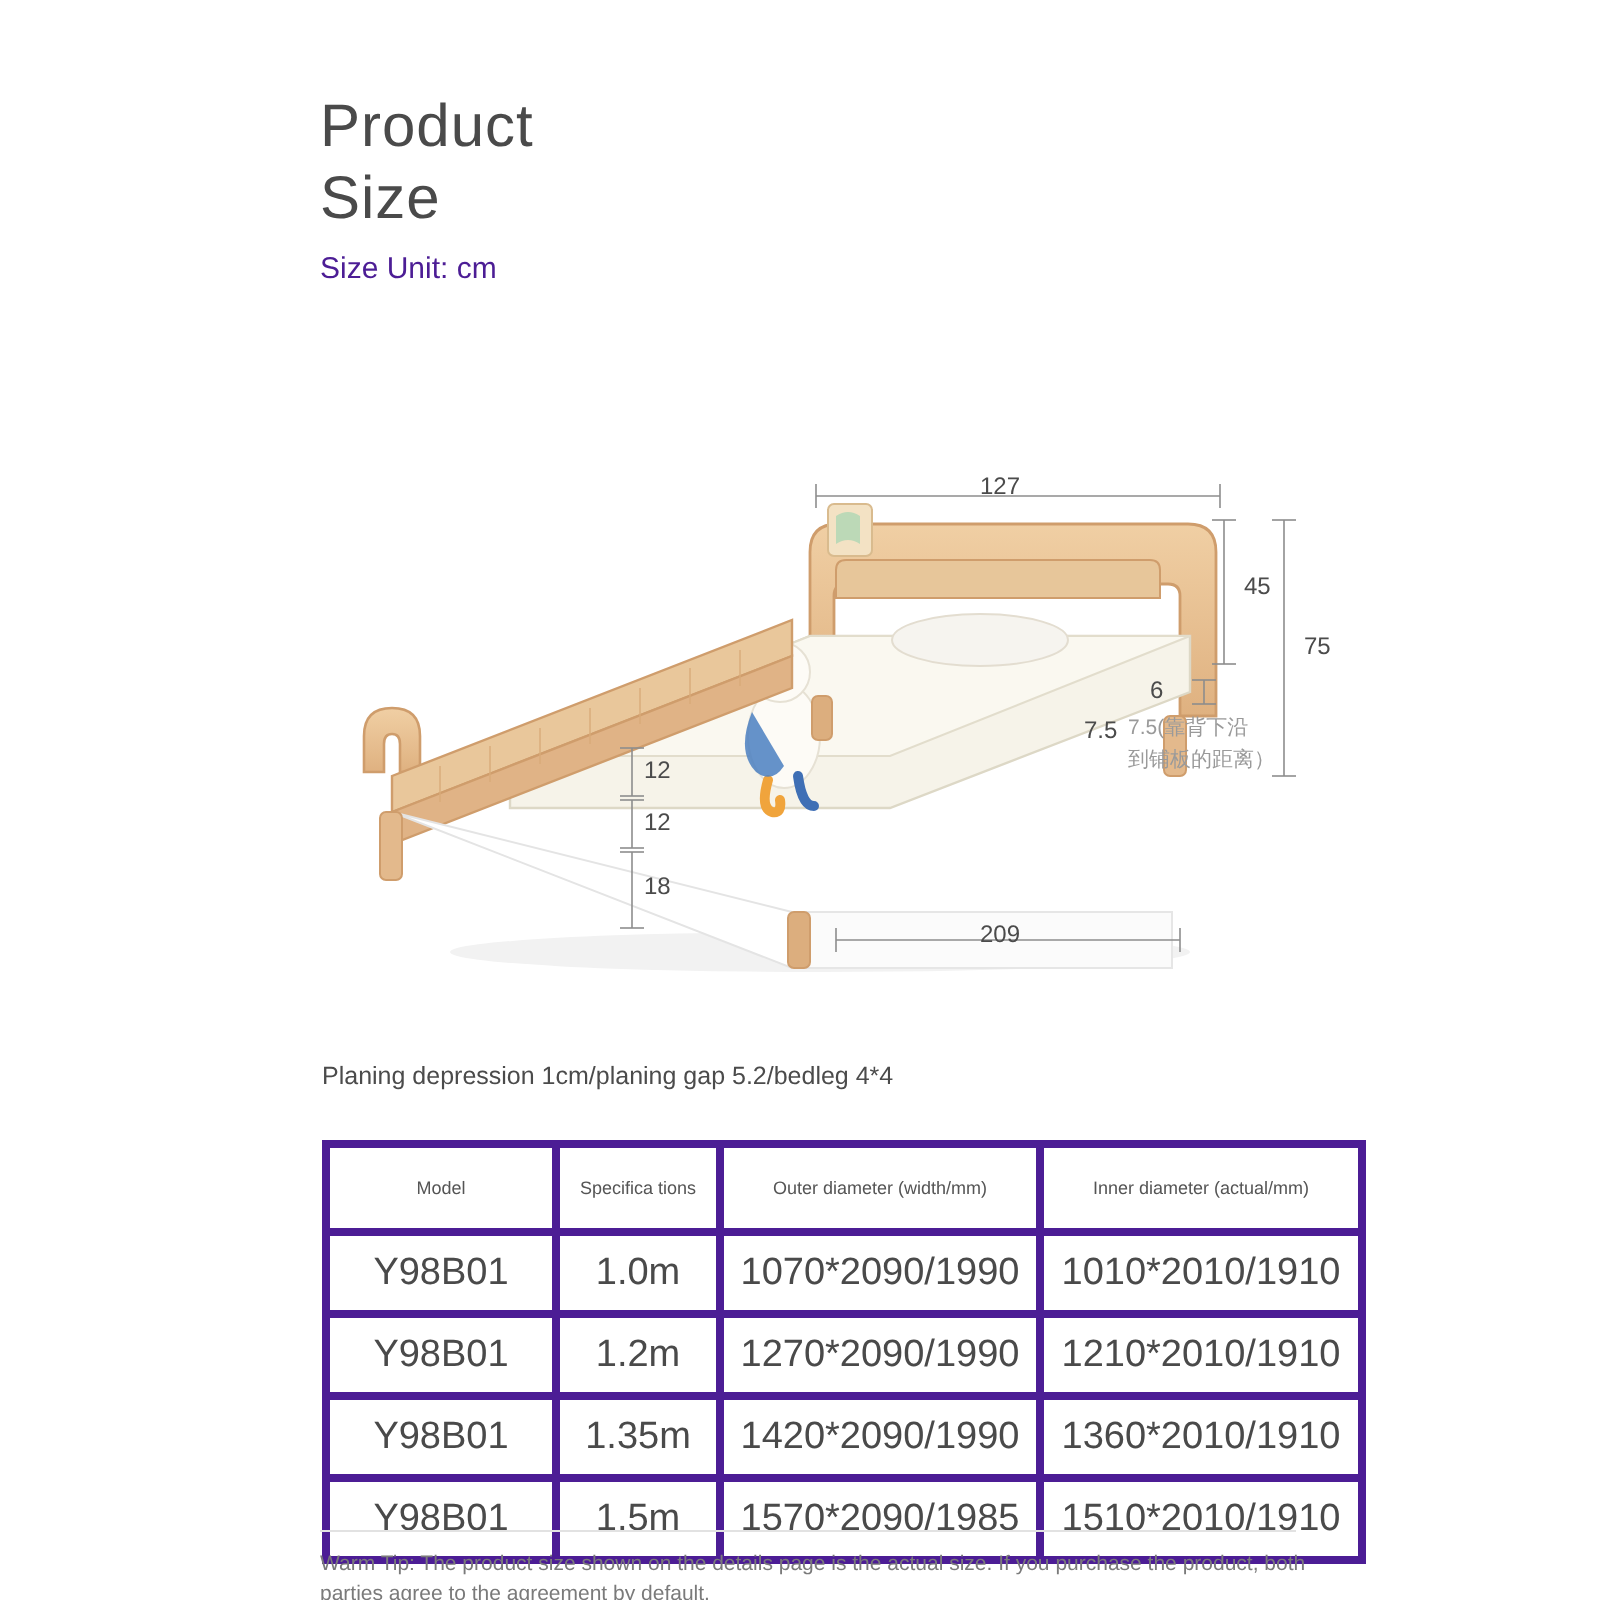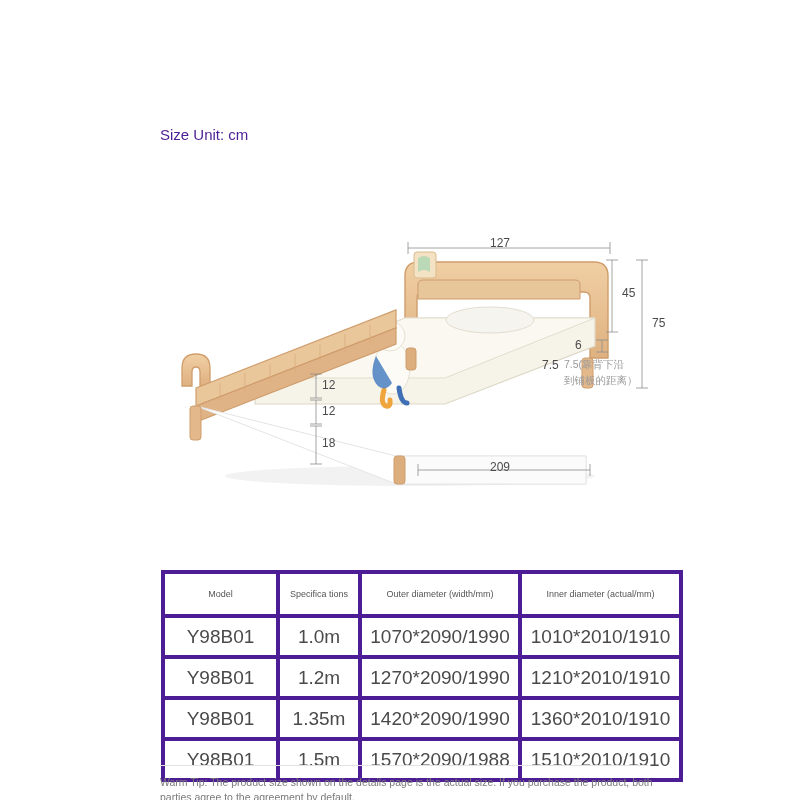--- a/index.html
+++ b/index.html
@@ -142,20 +142,22 @@
     height: 1px;
     background: #e2e2e2;
   }
 </style>
 </head>
 <body>
 
 <div class="page">
 
   <div class="title-block">
+    <div class="title-line">Product</div>
+    <div class="title-line">Size</div>
   </div>
   <div class="size-unit">Size Unit: cm</div>
 
   <div class="illustration">
     <svg width="520" height="270" viewBox="0 0 520 270" xmlns="http://www.w3.org/2000/svg">
       <defs>
         <linearGradient id="woodg" x1="0" y1="0" x2="0" y2="1">
           <stop offset="0%" stop-color="#f0cfa4"></stop>
           <stop offset="100%" stop-color="#dfb180"></stop>
         </linearGradient>
@@ -252,20 +254,21 @@
     <span class="dim-label" style="left:425px; top:110px;">6</span>
     <span class="dim-label" style="left:392px; top:130px;">7.5</span>
     <span class="cn-note" style="left:414px; top:129px;">7.5(靠背下沿</span>
     <span class="cn-note" style="left:414px; top:145px;">到铺板的距离）</span>
     <span class="dim-label" style="left:172px; top:150px;">12</span>
     <span class="dim-label" style="left:172px; top:176px;">12</span>
     <span class="dim-label" style="left:172px; top:208px;">18</span>
     <span class="dim-label" style="left:340px; top:232px;">209</span>
   </div>
 
+  <div class="spec-line">Planing depression 1cm/planing gap 5.2/bedleg 4*4</div>
 
   <div class="table-wrap">
     <table class="spec-table">
       <thead>
         <tr>
           <th class="col-model">Model</th>
           <th class="col-spec">Specifica tions</th>
           <th class="col-outer">Outer diameter (width/mm)</th>
           <th class="col-inner">Inner diameter (actual/mm)</th>
         </tr>
@@ -285,21 +288,21 @@
         </tr>
         <tr>
           <td>Y98B01</td>
           <td>1.35m</td>
           <td>1420*2090/1990</td>
           <td>1360*2010/1910</td>
         </tr>
         <tr>
           <td>Y98B01</td>
           <td>1.5m</td>
-          <td>1570*2090/1988</td>
+          <td>1570*2090/1985</td>
           <td>1510*2010/1910</td>
         </tr>
       </tbody>
     </table>
   </div>
 
   <div class="footer">
     <div class="rule"></div>
     <span>Warm Tip: The product size shown on the details page is the actual size. If you purchase the product, both parties agree to the agreement by default.</span>
   </div>

